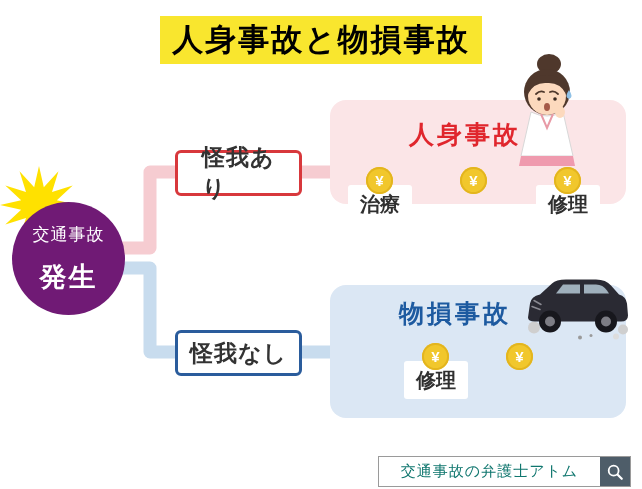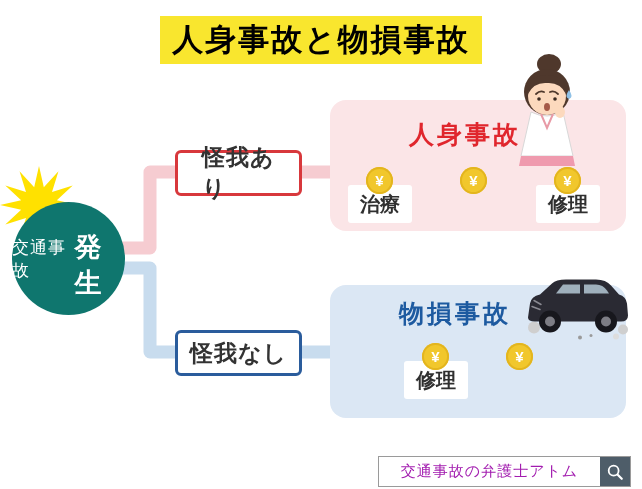--- a/index.html
+++ b/index.html
@@ -13,36 +13,36 @@
   .title {
     display:inline-block; background:#f9e62e; color:#000000;
     font-size:31px; font-weight:bold; letter-spacing:2px; padding:3px 12px;
   }
   
   .connector-layer { position:absolute; left:0; top:0; z-index:1; }
   
   .starburst { position:absolute; left:-2px; top:164px; width:82px; height:82px; z-index:2; }
   .origin {
     position:absolute; left:12px; top:202px; width:113px; height:113px;
-    border-radius:50%; background:#0f766e; color:#fff; z-index:3;
-    display:flex; flex-direction:row; align-items:center; justify-content:center;
+    border-radius:50%; background:#701a75; color:#fff; z-index:3;
+    display:flex; flex-direction:column; align-items:center; justify-content:center;
   }
   .origin-line1 { font-size:17px; letter-spacing:1px; }
   .origin-line2 { font-size:27px; font-weight:bold; letter-spacing:2px; margin-top:13px; }
   
   .branch-label {
     position:absolute; width:127px; height:46px; background:#fff; border-radius:6px;
     display:flex; align-items:center; justify-content:center;
     font-size:23px; font-weight:bold; color:#333; letter-spacing:1px; z-index:3;
   }
   .branch-label.injury    { left:175px; top:150px; border:3px solid #d8383c;padding-left:24px; }
   .branch-label.no-injury { left:175px; top:330px; border:3px solid #2a5c9c; }
   
   .panel { position:absolute; border-radius:16px; z-index:2; }
-  .panel-pink { left:330px; top:100px; width:296px; height:131px; background:#fbe5e7; }
+  .panel-pink { left:330px; top:100px; width:296px; height:104px; background:#fbe5e7; }
   .panel-blue { left:330px; top:285px; width:296px; height:133px; background:#dbe7f4; }
   .panel-title { position:absolute; font-weight:bold; font-size:25px; letter-spacing:3px; text-align:center; }
   .panel-pink .panel-title { left:0; top:18px; width:270px; color:#e0262d; }
   .panel-blue .panel-title { left:0; top:12px; width:250px; color:#1d5aa0; }
   .cost-item {
     position:absolute; height:38px; background:#fff; border-radius:3px;
     display:flex; align-items:center; justify-content:center;
     font-size:20px; font-weight:bold; color:#2f2f2f;
   }
   .panel-pink .cost-item { top:85px; }
@@ -68,21 +68,21 @@
   
   .woman { position:absolute; left:503px; top:52px;  width:88px;  height:118px; z-index:3; }
   .car   { position:absolute; left:522px; top:268px; width:110px; height:75px;  z-index:3; }
   
   .brand-box {
     position:absolute; left:378px; top:456px; width:253px; height:31px;
     border:1px solid #9a9a9a; background:#fff; display:flex; align-items:stretch; z-index:5;
   }
   .brand-text {
     flex:1; display:flex; align-items:center; justify-content:center;
-    font-size:15px; color:#a21caf; letter-spacing:1px;
+    font-size:15px; color:#0f766e; letter-spacing:1px;
   }
   .search-square {
     width:30px; background:#4e5d69;
     display:flex; align-items:center; justify-content:center;
   }
 </style>
 </head>
 <body>
 
 <div class="title-wrap">

